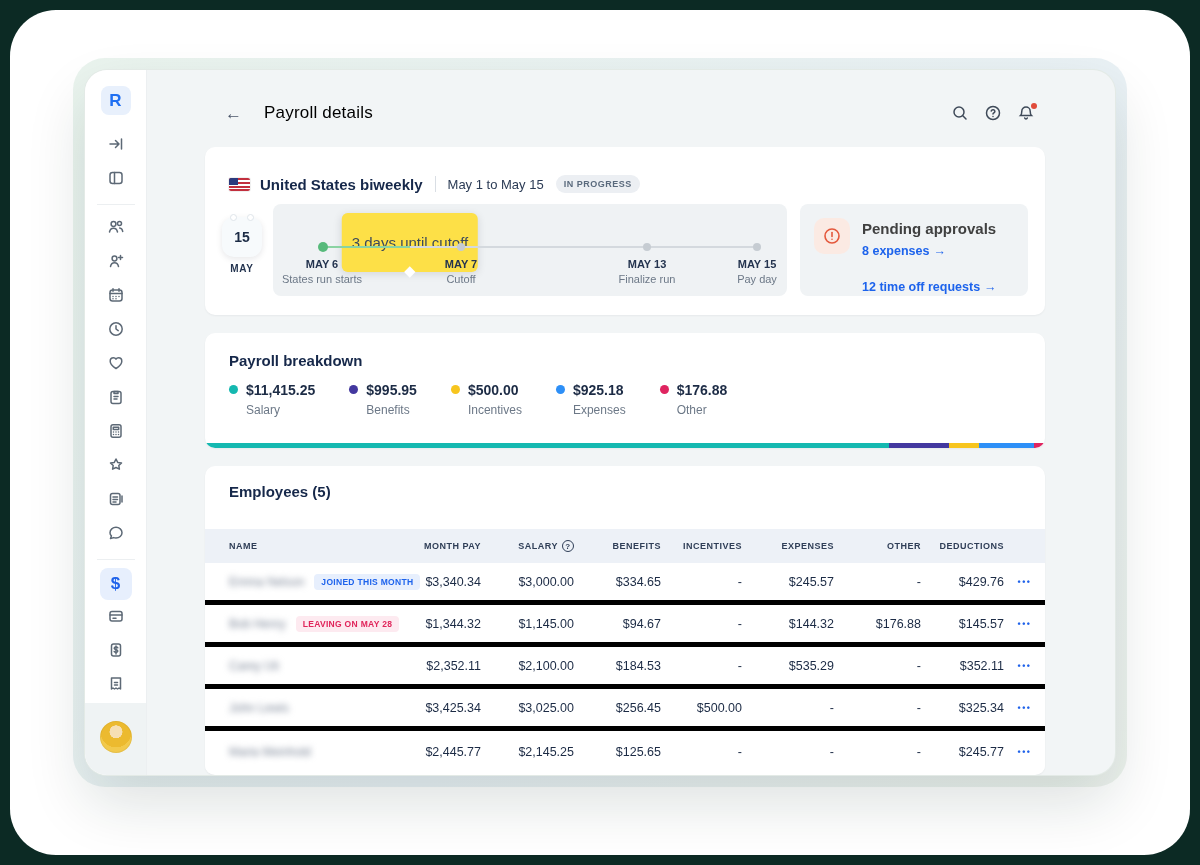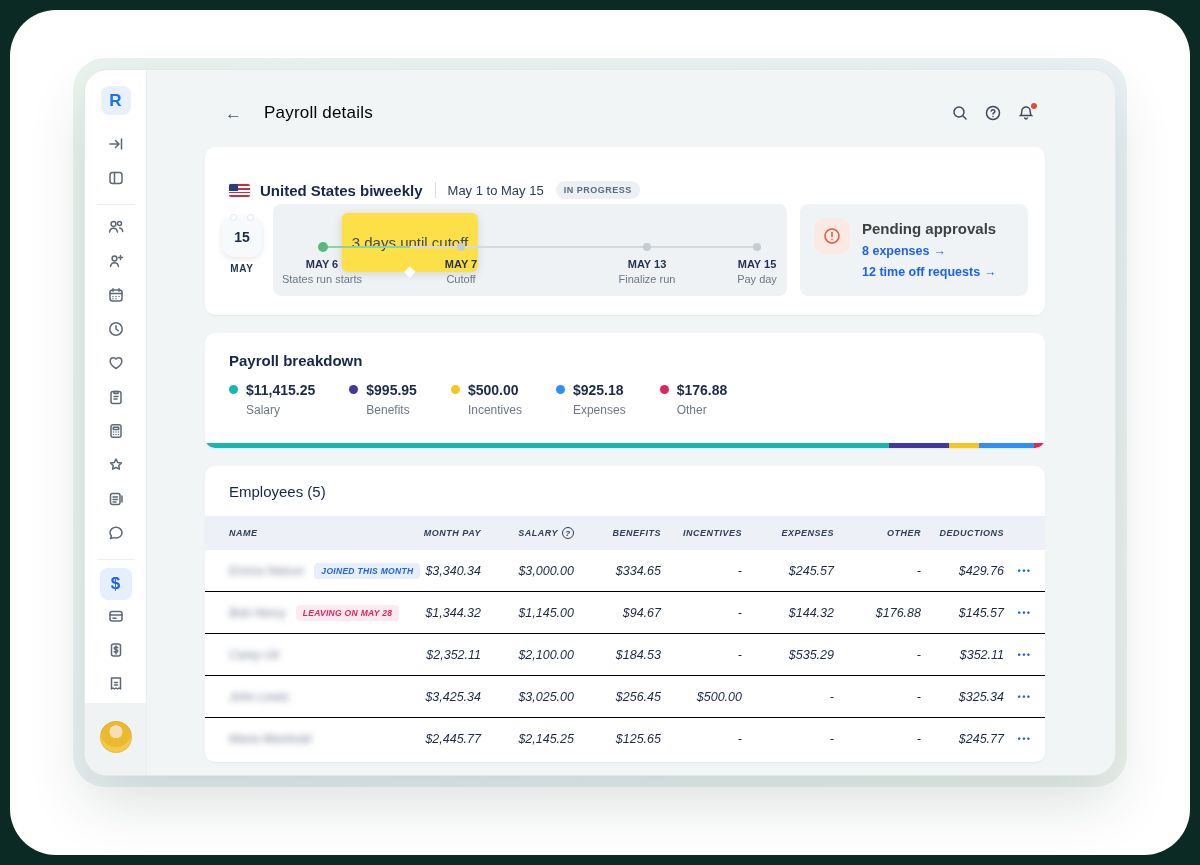--- a/index.html
+++ b/index.html
@@ -69,21 +69,21 @@
   .hicon { width:18px; height:18px; color:#3f4a59; cursor:pointer; position:relative; }
   .hicon svg { stroke:currentColor; fill:none; stroke-width:1.5; stroke-linecap:round; }
   .bell-dot { position:absolute; top:-1px; right:-2px; width:6px; height:6px; border-radius:50%; background:#e04b3a; }
   .content { position:absolute; left:58px; top:62px; width:840px; }
   .card {
     background:#ffffff; border-radius:10px;
     box-shadow:0 1px 2px rgba(16,24,40,.05);
   }
   
   .run-card { position:relative; height:168px; margin-top:15px; }
-  .run-header { position:absolute; left:24px; top:34px; display:flex; align-items:center; }
+  .run-header { position:absolute; left:24px; top:28px; display:flex; align-items:center; }
   .flag { width:21px; height:13px; border-radius:2px; overflow:hidden; position:relative;
     background:repeating-linear-gradient(#c22f3e 0 1.9px,#fff 1.9px 3.8px); box-shadow:0 0 0 1px rgba(0,0,0,.06); }
   .flag::after { content:""; position:absolute; left:0; top:0; width:9px; height:7px; background:#2b3a7e; }
   .run-title { font-size:15px; font-weight:bold; color:#16284a; margin-left:10px; }
   .run-sep { width:1px; height:16px; background:#d9dee4; margin:0 12px; }
   .run-period { font-size:13px; color:#2b3b55; }
   .status-badge {
     margin-left:12px; background:#eceff3; color:#5a6a7d;
     font-size:9px; font-weight:bold; letter-spacing:.5px;
     padding:4px 8px; border-radius:10px;
@@ -127,50 +127,49 @@
     background:#f0f3f5; border-radius:8px;
   }
   .alert-chip {
     position:absolute; left:14px; top:14px; width:36px; height:36px; border-radius:10px;
     background:#fbeae3; display:flex; align-items:center; justify-content:center;
   }
   .alert-chip svg { stroke:#e4583c; fill:none; stroke-width:1.6; stroke-linecap:round; }
   .approvals-title { position:absolute; left:62px; top:16px; font-size:15px; font-weight:bold; color:#404040; }
   .approval-link { position:absolute; left:62px; font-size:12.5px; font-weight:bold; color:#1d63ec; cursor:pointer; }
   .approval-link .arr { margin-left:4px; }
-  .link-1 { top:40px; } .link-2 { top:61px; }
+  .link-1 { top:40px; } .link-2 { top:76px; }
   
   .breakdown-card { position:relative; height:115px; margin-top:18px; overflow:hidden; }
   .breakdown-title { position:absolute; left:24px; top:19px; font-size:15px; font-weight:bold; color:#16284a; }
   .legend { position:absolute; left:24px; top:48px; display:flex;align-items:center; }
   .legend-item { display:flex; align-items:flex-start; margin-right:34px; }
   .legend-dot { width:9px; height:9px; border-radius:50%; margin-top:4px; margin-right:8px; flex-shrink:0; }
   .legend-amount { font-size:14px; font-weight:bold; color:#1c2b45; }
   .legend-label { font-size:12px; color:#6c7887; margin-top:4px; }
   .breakdown-bar { position:absolute; left:0; right:0; bottom:0; height:5px; display:flex; }
   
   .employees-card { position:relative; margin-top:18px; overflow:hidden; padding-bottom:2px; }
-  .employees-title { padding:17px 24px 16px; font-size:15px; font-weight:normal; color:#16284a; }
+  .employees-title { padding:17px 24px 29px; font-size:15px; font-weight:bold; color:#16284a; }
   .grid-row {
     display:grid;
     grid-template-columns:214px 62px 93px 87px 81px 92px 87px 83px 41px;
     align-items:center;
-    font-style:italic;
   }
   .thead { background:#edf1f7; height:34px; }
   .th {
     font-size:9px; font-weight:bold; letter-spacing:.5px; color:#2f3e57;
     text-align:right; display:flex; justify-content:flex-end; align-items:center; gap:4px;
   }
   .th.name-col { justify-content:flex-start; padding-left:24px; }
   .help-circle {
     width:12px; height:12px; border-radius:50%; border:1px solid #2f3e57;
     font-size:8px; display:flex; align-items:center; justify-content:center; font-weight:bold;
   }
-  .trow { height:42px; border-bottom:1px solid #000000; background:#fff; }
+  .trow { height:42px; border-bottom:5px solid #000000; background:#fff; }
   .trow:last-child { border-bottom:none; }
   .td { font-size:12.5px; color:#1c2b45; text-align:right; }
   .td.name-col { display:flex; align-items:center; gap:10px; padding-left:24px; text-align:left; }
   .blur-name { font-size:12px; color:#7d8798; filter:blur(3px); user-select:none; white-space:nowrap; }
   .row-badge { font-size:8.5px; font-weight:bold; letter-spacing:.3px; padding:3px 7px; border-radius:4px; white-space:nowrap; }
   .badge-info { color:#1d63ec; background:#e7effd; }
   .badge-danger { color:#e0255b; background:#fdeaf0; }
   .more-btn { color:#1f62ea; font-size:9px; letter-spacing:1.5px; font-weight:bold; text-align:center; cursor:pointer; }
 </style>
 </head>

